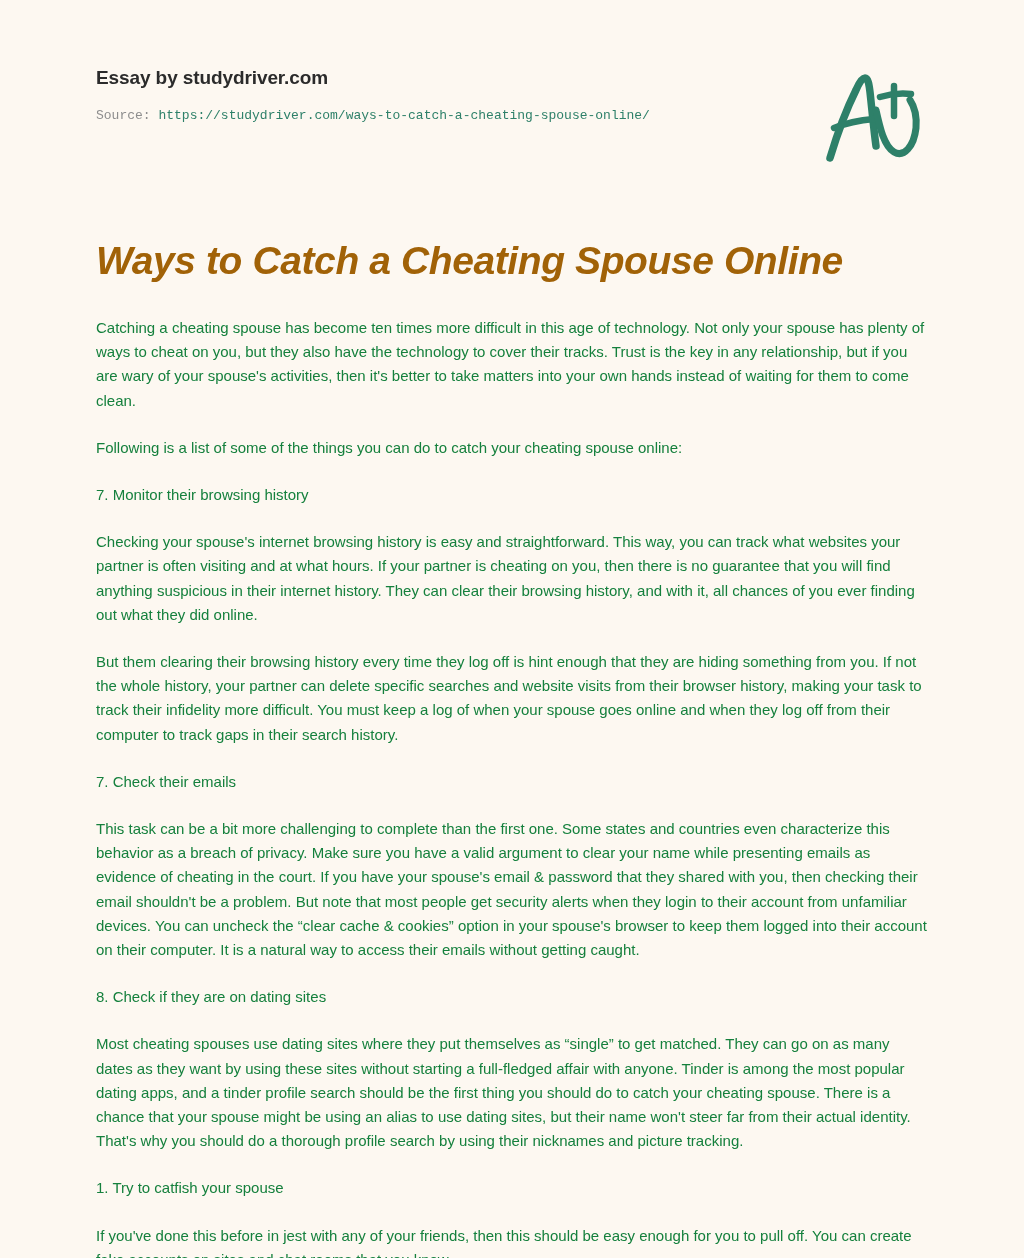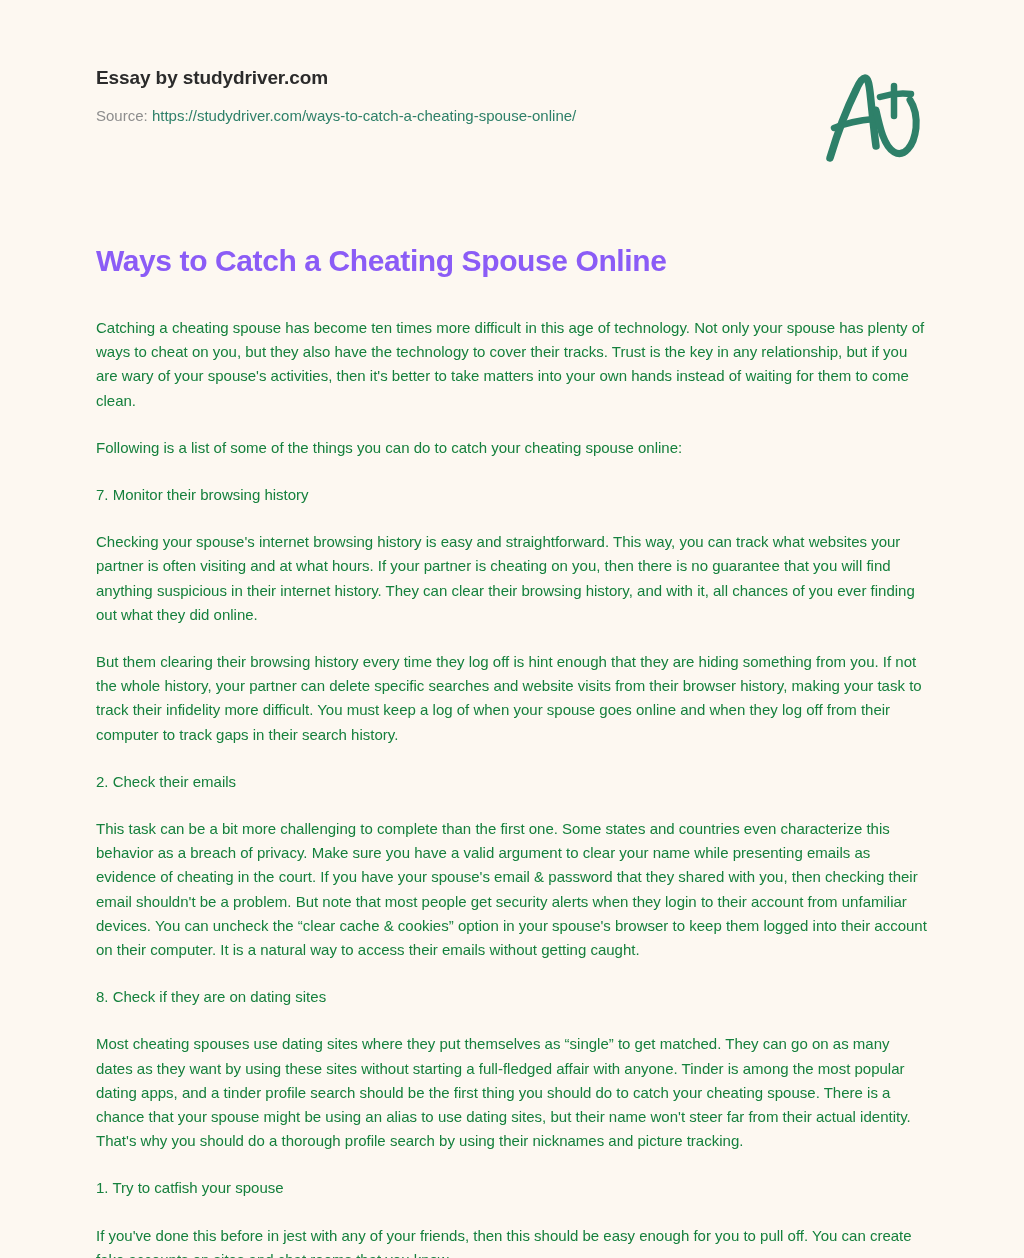--- a/index.html
+++ b/index.html
@@ -33,23 +33,24 @@
   .byline {
     font-size: 19px;
     font-weight: bold;
     color: #2b2b2b;
     letter-spacing: -0.1px;
     line-height: 24px;
     margin: 0;
   }
   .source-line {
     margin: 16px 0 0 0;
-    font-size: 15px;
+    font-size: 13px;
     line-height: 20px;
     white-space: nowrap;
+    font-family: Liberation Mono, monospace;
   }
   .source-label {
     color: #8d8d8d;
   }
   .source-url {
     color: #2e8069;
     text-decoration: none;
   }
 
   
@@ -64,26 +65,27 @@
     display: block;
     width: 110px;
     height: 100px;
   }
 
   
   .article {
     padding-top: 130px;
   }
   .doc-title {
-    font-size: 30px;
+    font-size: 39px;
     font-weight: bold;
-    color: #8b5cf6;
+    color: #a16207;
     letter-spacing: -0.4px;
     line-height: 38px;
     margin: 0 0 36px 0;
+    font-style: italic;
   }
   .para {
     font-size: 15px;
     line-height: 24.2px;
     color: #15803d;
     margin: 0 0 23px 0;
     max-width: 836px;
     text-align: left;
   }
   .para.section-heading {
@@ -121,21 +123,21 @@
   </div>
 
   <div class="article">
     <h1 class="doc-title">Ways to Catch a Cheating Spouse Online</h1>
 
     <p class="para">Catching a cheating spouse has become ten times more difficult in this age of technology. Not only your spouse has plenty of ways to cheat on you, but they also have the technology to cover their tracks. Trust is the key in any relationship, but if you are wary of your spouse's activities, then it's better to take matters into your own hands instead of waiting for them to come clean.</p>
     <p class="para">Following is a list of some of the things you can do to catch your cheating spouse online:</p>
     <p class="para section-heading">7. Monitor their browsing history</p>
     <p class="para">Checking your spouse's internet browsing history is easy and straightforward. This way, you can track what websites your partner is often visiting and at what hours. If your partner is cheating on you, then there is no guarantee that you will find anything suspicious in their internet history. They can clear their browsing history, and with it, all chances of you ever finding out what they did online.</p>
     <p class="para">But them clearing their browsing history every time they log off is hint enough that they are hiding something from you. If not the whole history, your partner can delete specific searches and website visits from their browser history, making your task to track their infidelity more difficult. You must keep a log of when your spouse goes online and when they log off from their computer to track gaps in their search history.</p>
-    <p class="para section-heading">2. Check their emails</p>
+    <p class="para section-heading">7. Check their emails</p>
     <p class="para">This task can be a bit more challenging to complete than the first one. Some states and countries even characterize this behavior as a breach of privacy. Make sure you have a valid argument to clear your name while presenting emails as evidence of cheating in the court. If you have your spouse's email &amp; password that they shared with you, then checking their email shouldn't be a problem. But note that most people get security alerts when they login to their account from unfamiliar devices. You can uncheck the “clear cache &amp; cookies” option in your spouse's browser to keep them logged into their account on their computer. It is a natural way to access their emails without getting caught.</p>
     <p class="para section-heading">8. Check if they are on dating sites</p>
     <p class="para">Most cheating spouses use dating sites where they put themselves as “single” to get matched. They can go on as many dates as they want by using these sites without starting a full-fledged affair with anyone. Tinder is among the most popular dating apps, and a tinder profile search should be the first thing you should do to catch your cheating spouse. There is a chance that your spouse might be using an alias to use dating sites, but their name won't steer far from their actual identity. That's why you should do a thorough profile search by using their nicknames and picture tracking.</p>
     <p class="para section-heading">1. Try to catfish your spouse</p>
     <p class="para">If you've done this before in jest with any of your friends, then this should be easy enough for you to pull off. You can create fake accounts on sites and chat rooms that you know</p>
   </div>
 
 </div>
 
 </body></html>

